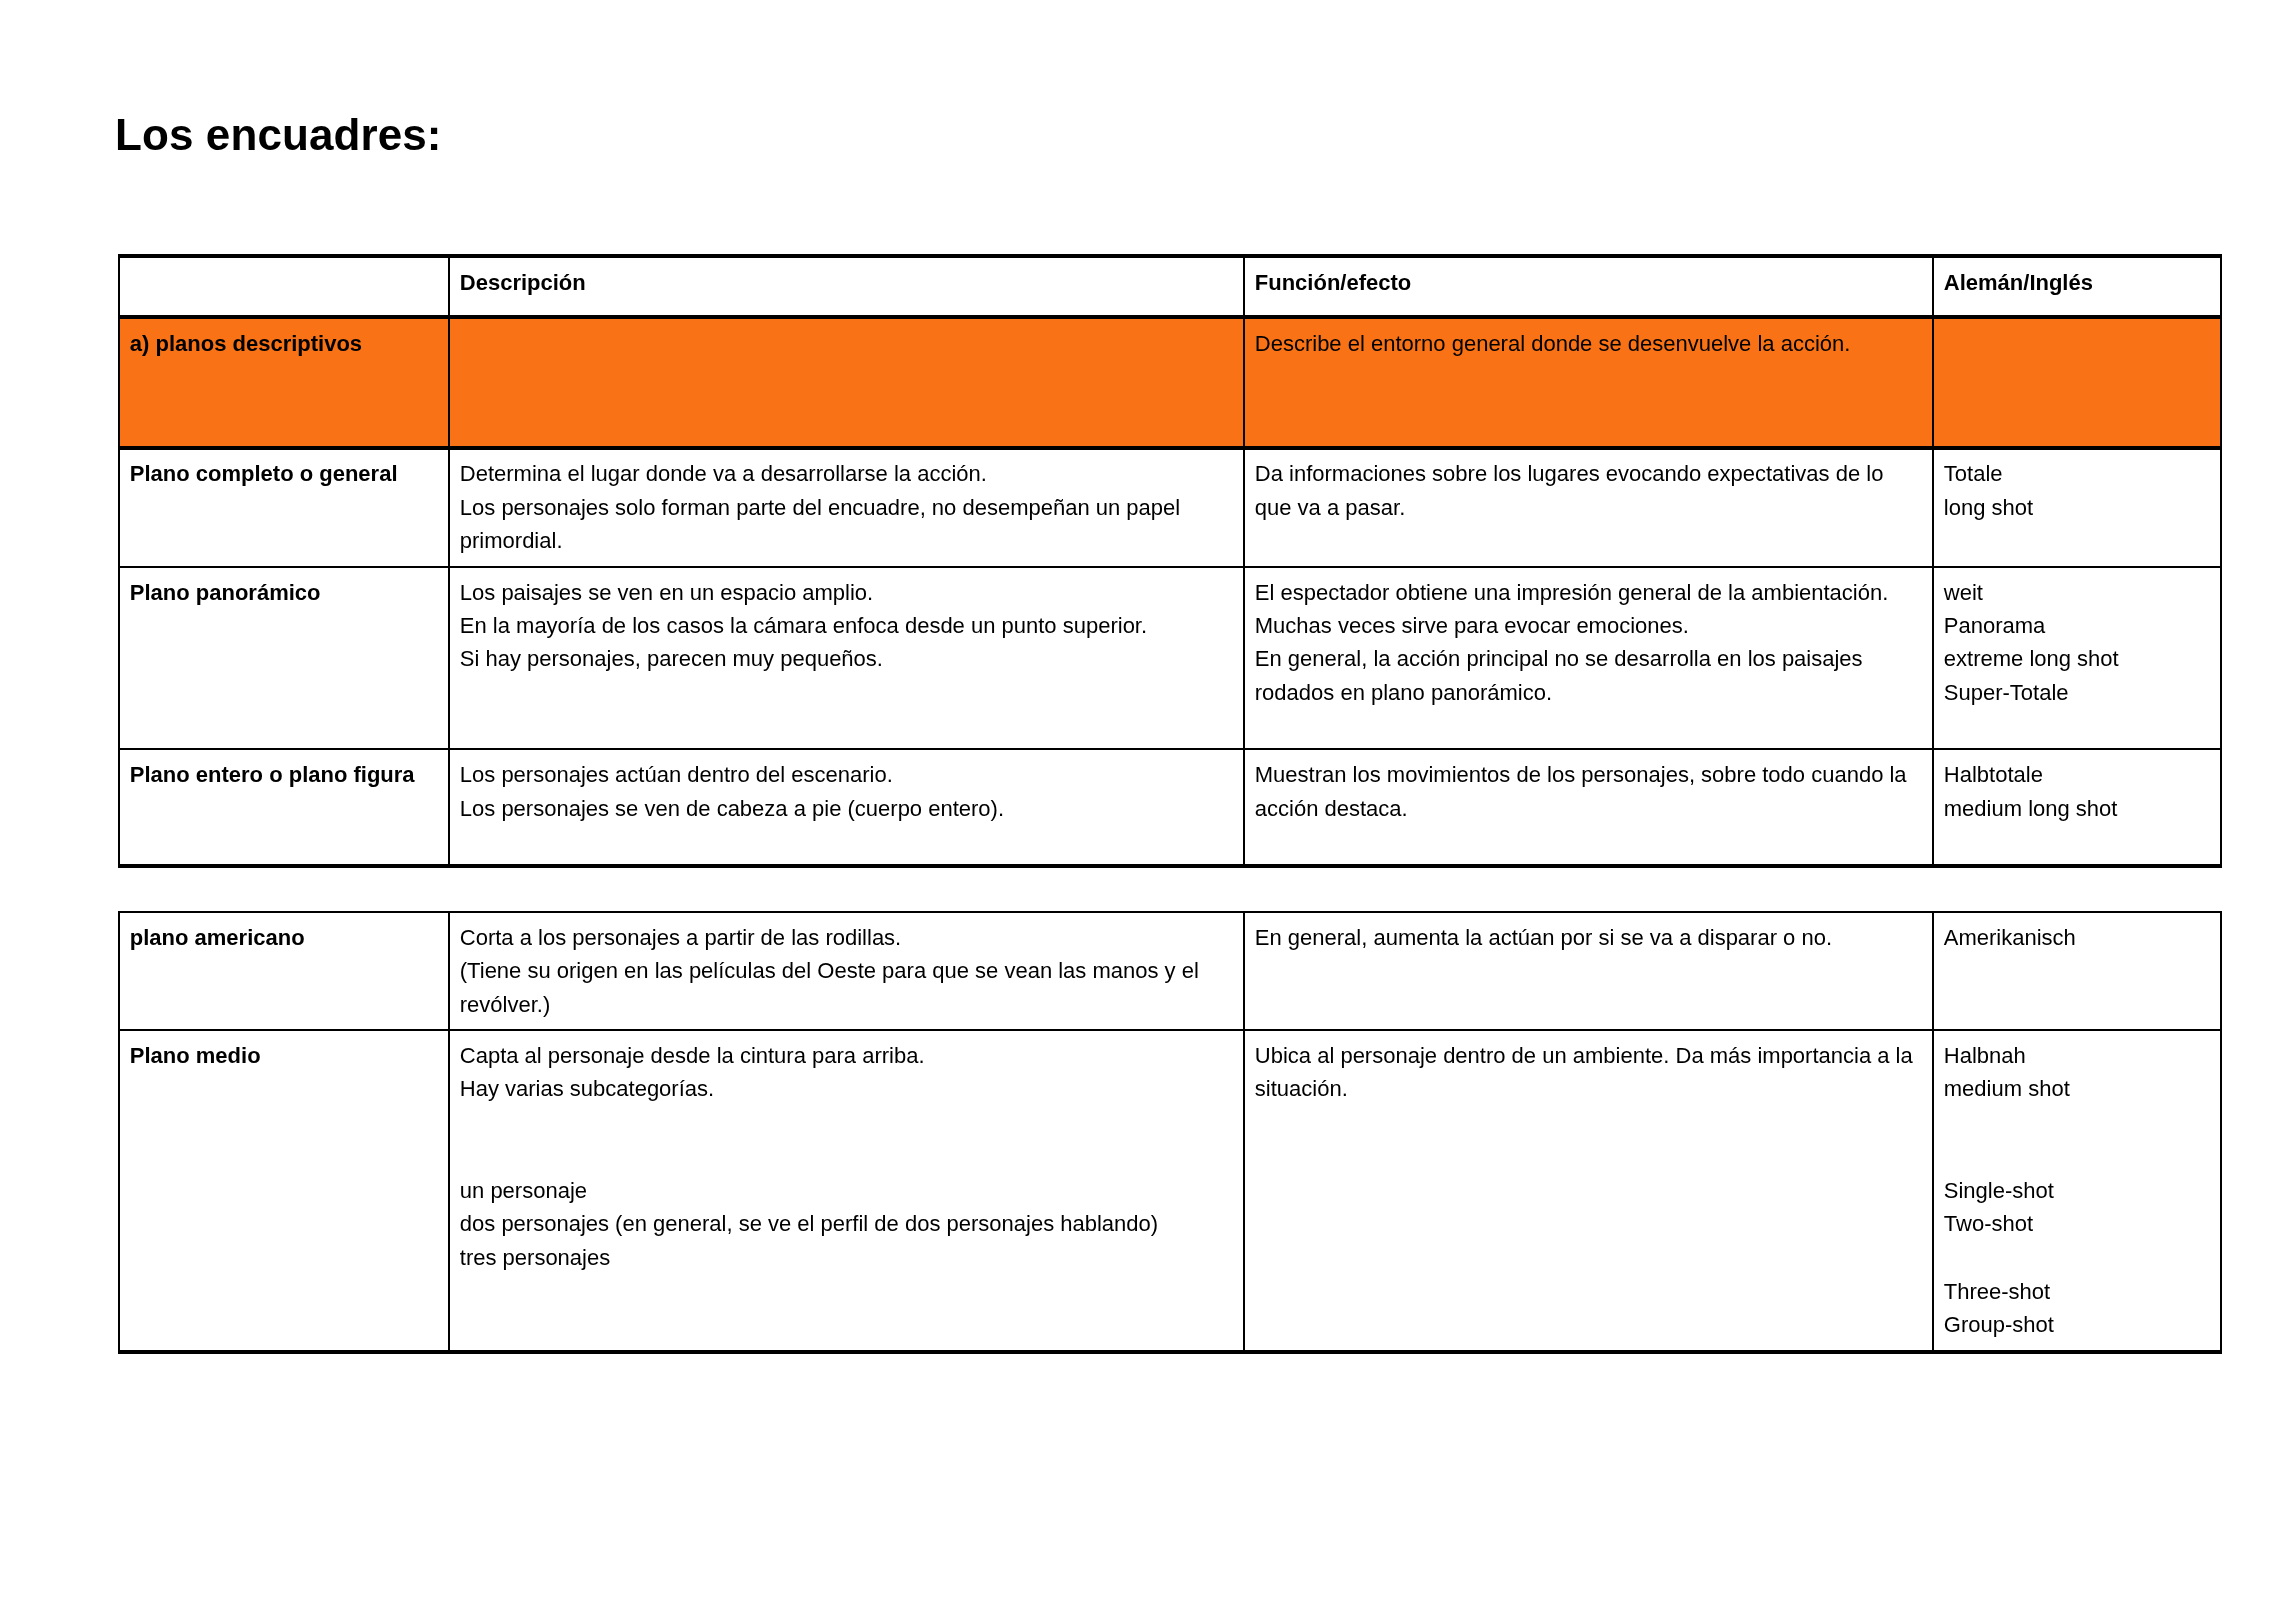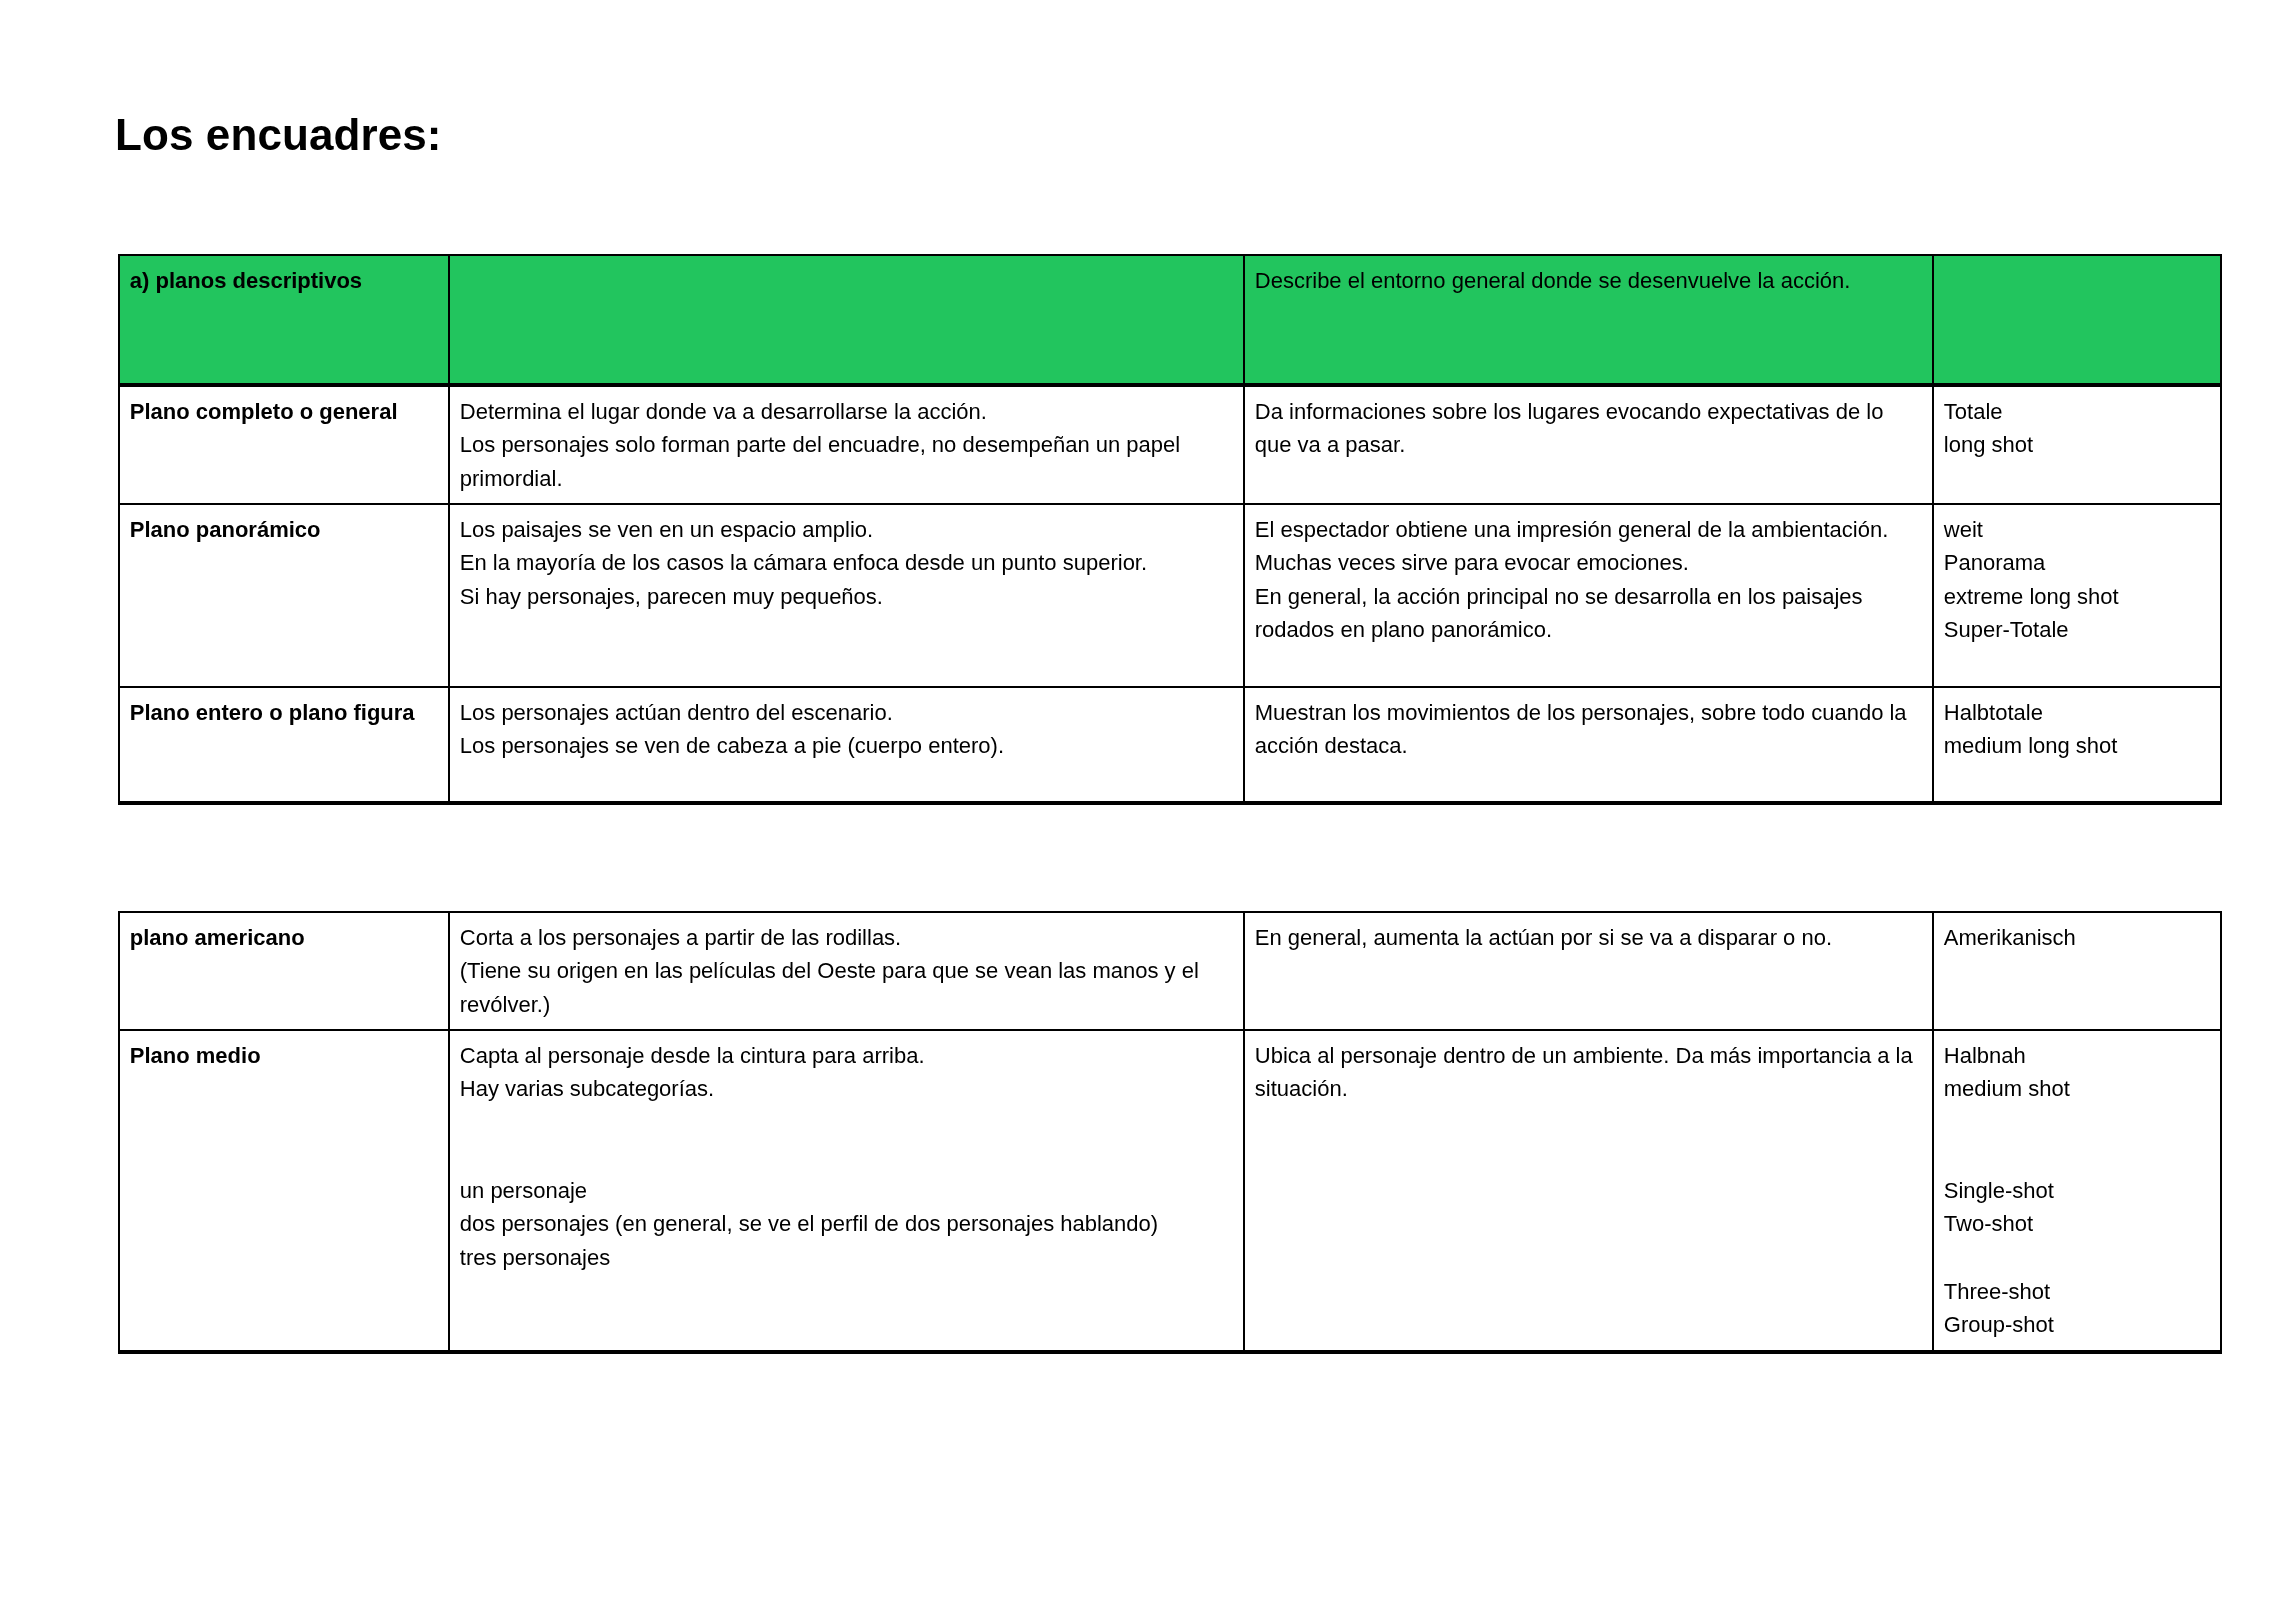--- a/index.html
+++ b/index.html
@@ -55,21 +55,21 @@
   .col-a { width: 330px; }
   .col-b { width: 795px; }
   .col-c { width: 689px; }
   .col-d { width: 288px; }
 
   
   tr.row-header td       { border-top: 4.6px solid #000; border-bottom: 4.6px solid #000; height: 41px; }
   tr.row-section td      { border-bottom: 4.6px solid #000; }
   tr.row-last td         { border-bottom: 4.6px solid #000; }
 
-  .shaded { background: #22c55e; }
+  .shaded { background: #f97316; }
   .bold   { font-weight: bold; }
 
   .cell-lines span { display: block; }
   .vcenter   { vertical-align: middle; }
 
   .spacer-line { display: block; height: 34px; }
 
   
   .h-section-a { height: 111px; }
   .h-pano      { height: 165px; }
@@ -87,20 +87,26 @@
   <div class="page-title">Los encuadres:</div>
 
   <table class="doc-table" id="table-descriptivos">
     <colgroup>
       <col class="col-a">
         <col class="col-b">
         <col class="col-c">
         <col class="col-d">
     </colgroup>
     <tbody>
+      <tr class="row-header">
+        <td class="bold"></td>
+        <td class="bold">Descripción</td>
+        <td class="bold">Función/efecto</td>
+        <td class="bold">Alemán/Inglés</td>
+      </tr>
 
       <tr class="row-section">
         <td class="shaded bold vcenter h-section-a">a) planos descriptivos</td>
         <td class="shaded"></td>
         <td class="shaded vcenter">Describe el entorno general donde se desenvuelve la acción.</td>
         <td class="shaded"></td>
       </tr>
 
       <tr>
         <td class="bold h-completo">Plano completo o general</td>

